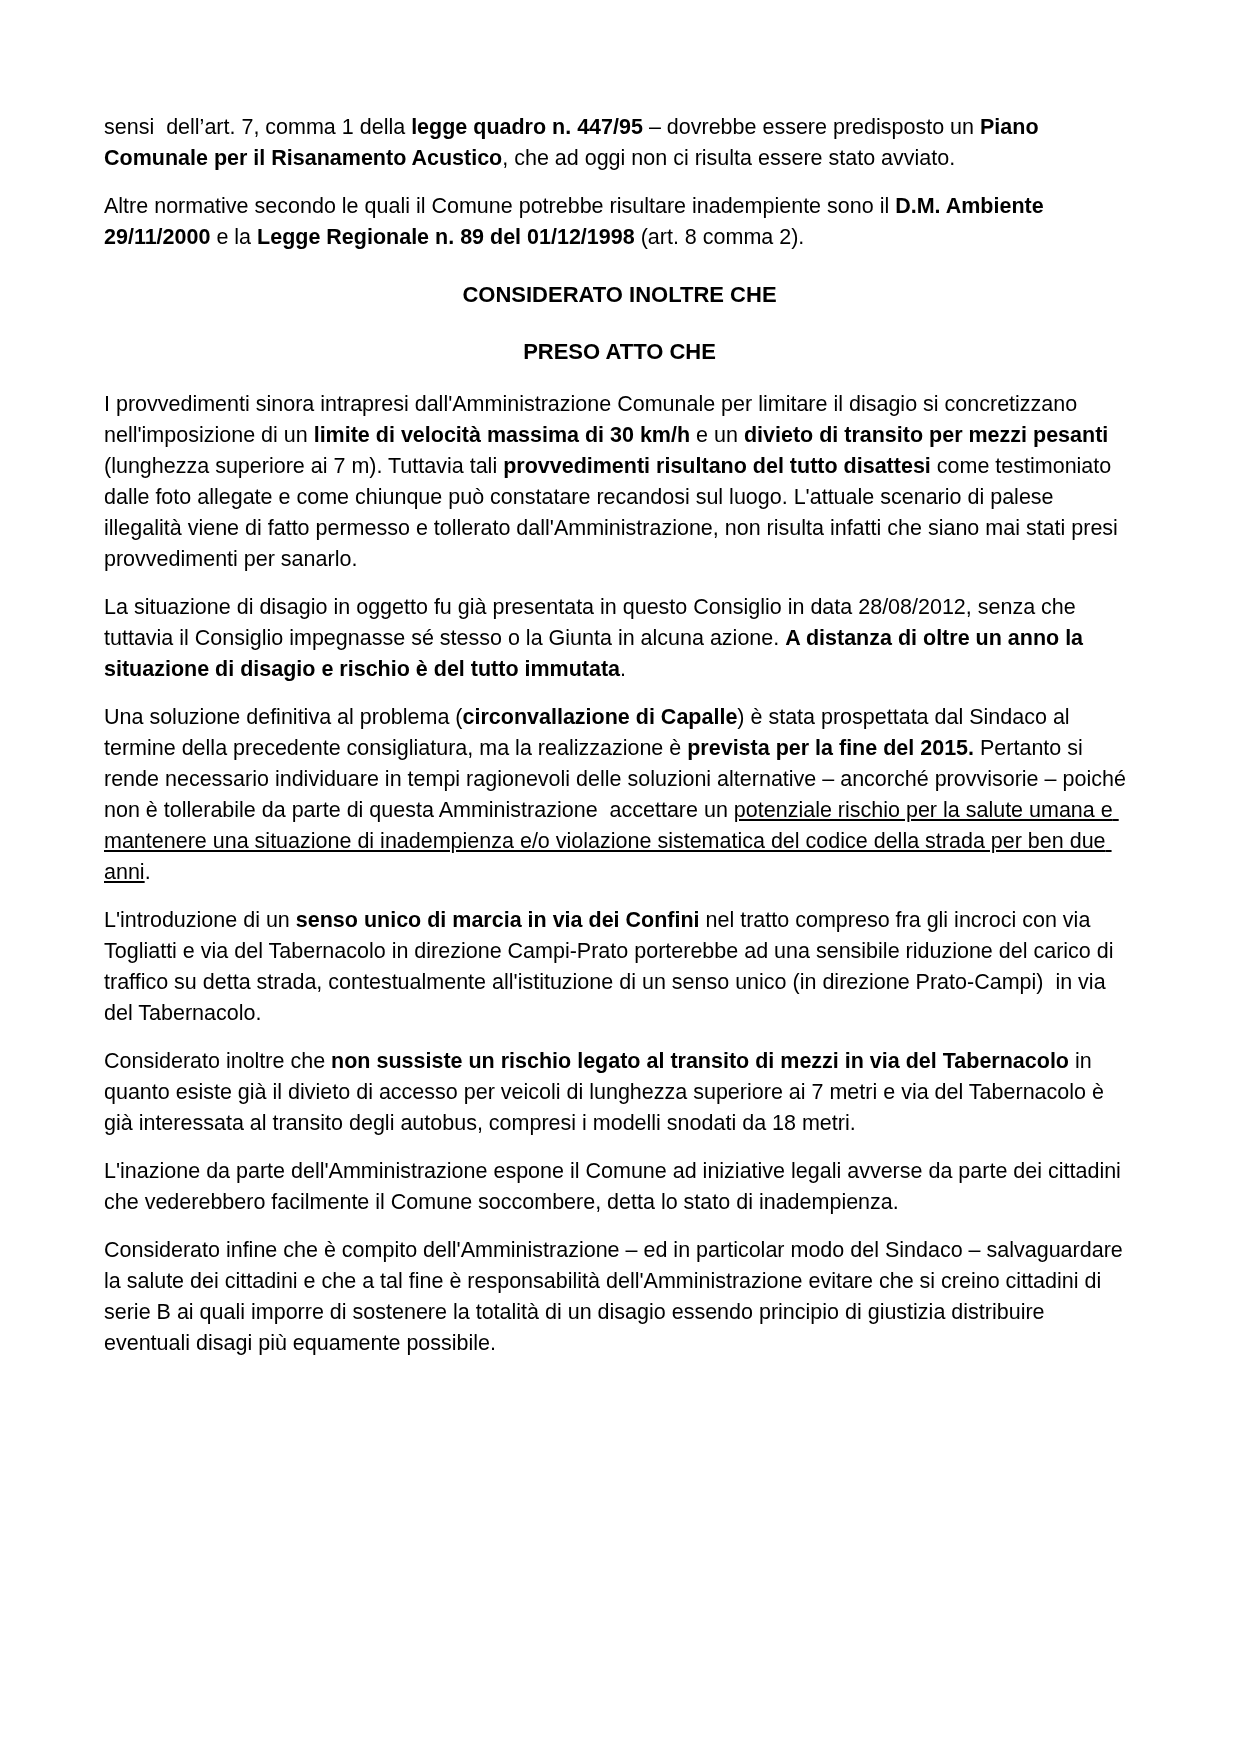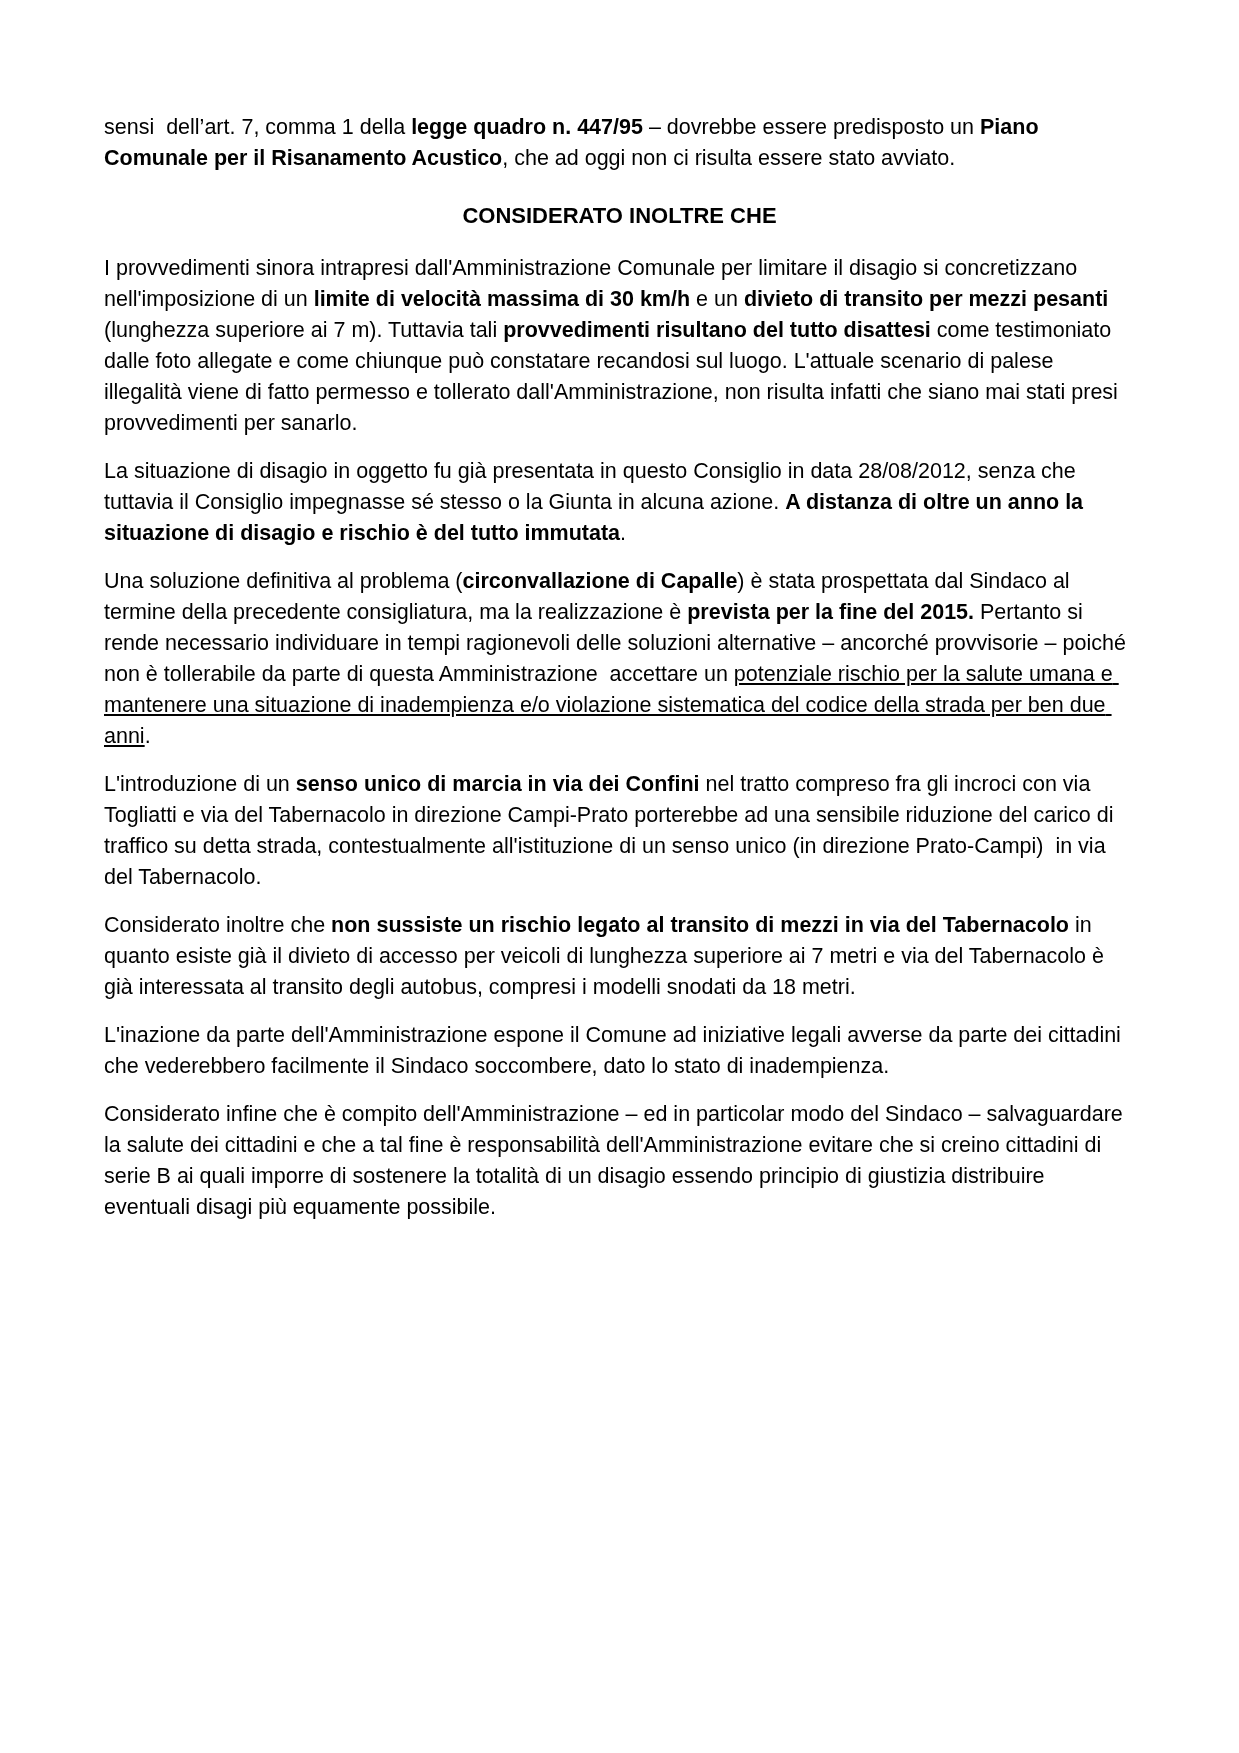--- a/index.html
+++ b/index.html
@@ -36,22 +36,24 @@
   }
   .b { font-weight: bold; }
   .u { text-decoration: underline; }
 </style>
 </head>
 <body>
 
 <div class="page">
   <div class="doc-body">
       <p class="para"><span>sensi  dell’art. 7, comma 1 della </span><span class="b">legge quadro n. 447/95</span><span> – dovrebbe essere predisposto un </span><span class="b">Piano Comunale per il Risanamento Acustico</span><span>, che ad oggi non ci risulta essere stato avviato.</span></p>
+      <p class="para"><span>Altre normative secondo le quali il Comune potrebbe risultare inadempiente sono il </span><span class="b">D.M. Ambiente 29/11/2000</span><span> e la </span><span class="b">Legge Regionale n. 89 del 01/12/1998</span><span> (art. 8 comma 2).</span></p>
       <h3 class="heading"><span class="b">CONSIDERATO INOLTRE CHE</span></h3>
+      <h3 class="heading"><span class="b">PRESO ATTO CHE</span></h3>
       <p class="para"><span>I provvedimenti sinora intrapresi dall'Amministrazione Comunale per limitare il disagio si concretizzano nell'imposizione di un </span><span class="b">limite di velocità massima di 30 km/h</span><span> e un </span><span class="b">divieto di transito per mezzi pesanti</span><span> (lunghezza superiore ai 7 m). Tuttavia tali </span><span class="b">provvedimenti risultano del tutto disattesi</span><span> come testimoniato dalle foto allegate e come chiunque può constatare recandosi sul luogo. L'attuale scenario di palese illegalità viene di fatto permesso e tollerato dall'Amministrazione, non risulta infatti che siano mai stati presi provvedimenti per sanarlo.</span></p>
       <p class="para"><span>La situazione di disagio in oggetto fu già presentata in questo Consiglio in data 28/08/2012, senza che tuttavia il Consiglio impegnasse sé stesso o la Giunta in alcuna azione. </span><span class="b">A distanza di oltre un anno la situazione di disagio e rischio è del tutto immutata</span><span>.</span></p>
       <p class="para"><span>Una soluzione definitiva al problema (</span><span class="b">circonvallazione di Capalle</span><span>) è stata prospettata dal Sindaco al termine della precedente consigliatura, ma la realizzazione è </span><span class="b">prevista per la fine del 2015.</span><span> Pertanto si rende necessario individuare in tempi ragionevoli delle soluzioni alternative – ancorché provvisorie – poiché non è tollerabile da parte di questa Amministrazione  accettare un </span><span class="u">potenziale rischio per la salute umana e mantenere una situazione di inadempienza e/o violazione sistematica del codice della strada per ben due anni</span><span>.</span></p>
       <p class="para"><span>L'introduzione di un </span><span class="b">senso unico di marcia in via dei Confini</span><span> nel tratto compreso fra gli incroci con via Togliatti e via del Tabernacolo in direzione Campi-Prato porterebbe ad una sensibile riduzione del carico di traffico su detta strada, contestualmente all'istituzione di un senso unico (in direzione Prato-Campi)  in via del Tabernacolo.</span></p>
       <p class="para"><span>Considerato inoltre che </span><span class="b">non sussiste un rischio legato al transito di mezzi in via del Tabernacolo</span><span> in quanto esiste già il divieto di accesso per veicoli di lunghezza superiore ai 7 metri e via del Tabernacolo è già interessata al transito degli autobus, compresi i modelli snodati da 18 metri.</span></p>
-      <p class="para"><span>L'inazione da parte dell'Amministrazione espone il Comune ad iniziative legali avverse da parte dei cittadini che vederebbero facilmente il Sindaco soccombere, dato lo stato di inadempienza.</span></p>
+      <p class="para"><span>L'inazione da parte dell'Amministrazione espone il Comune ad iniziative legali avverse da parte dei cittadini che vederebbero facilmente il Comune soccombere, detta lo stato di inadempienza.</span></p>
       <p class="para"><span>Considerato infine che è compito dell'Amministrazione – ed in particolar modo del Sindaco – salvaguardare la salute dei cittadini e che a tal fine è responsabilità dell'Amministrazione evitare che si creino cittadini di serie B ai quali imporre di sostenere la totalità di un disagio essendo principio di giustizia distribuire eventuali disagi più equamente possibile.</span></p>
     </div>
 </div>
 
 </body></html>

